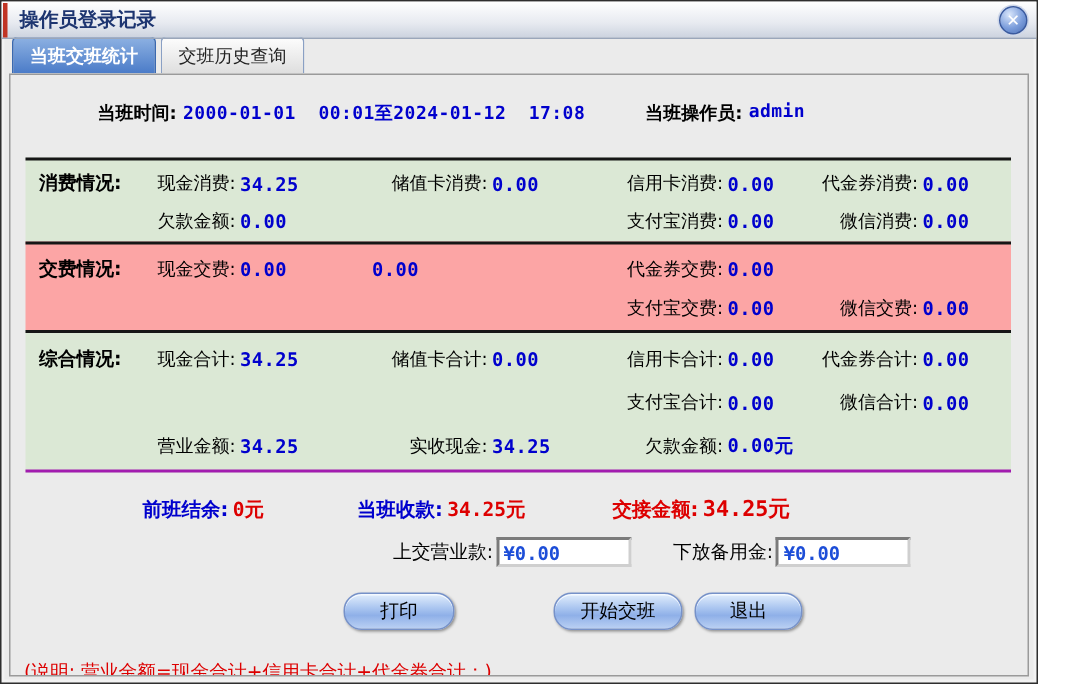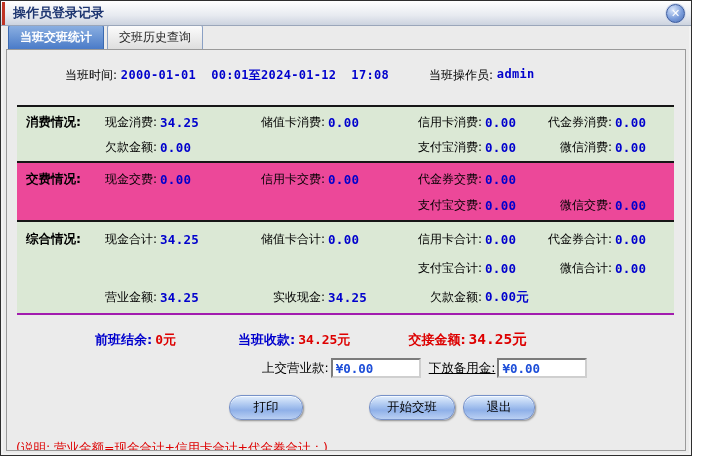--- a/index.html
+++ b/index.html
@@ -38,28 +38,28 @@
     color:#ffffff; font-weight:bold; border-color:#3a69b0;
   }
   .tab.inactive { background:linear-gradient(#fdfdfd, #dedede); color:#222222; }
   
   .panel {
     position:absolute; left:5px; right:5px; top:48px; bottom:4px;
     border:1px solid #9a9a9a; background:#ebebeb; overflow:hidden;
   }
   
   .shift-row { height:55px; display:flex; align-items:flex-start; padding:17px 0 0 58px; }
-  .lbl-black { color:#000000; font-size:12px; font-weight:normal; white-space:pre; }
+  .lbl-black { color:#000000; font-size:12px; font-weight:bold; white-space:pre; }
   .val-blue  { color:#0000cd; font-size:12px; font-weight:bold; white-space:pre;
                font-family:"DejaVu Sans Mono","Liberation Mono",monospace; letter-spacing:.3px; }
   .op-group { margin-left:40px; }
   
   .sec { margin:0 11px 0 10px; border-top:2px solid #161616; padding-top:3px; }
   .sec-green { background:#dbe8d5; }
-  .sec-lav   { background:#ec4899; }
+  .sec-lav   { background:#fca5a5; }
   .sec1 { height:56px; }
   .sec2 { height:59px; }
   .sec3 { height:95px; border-bottom:2px solid #a21caf; }
   .sec-row { display:grid; grid-template-columns:78px 150px 157px 130px 180px; align-items:center; }
   .sec1 .sec-row { height:25px; }
   .sec2 .sec-row { height:26px; }
   .sec3 .sec-row { height:29px; }
   .sec-title { font-weight:bold; font-size:12.5px; color:#000000; padding-left:9px; }
   .cell { display:flex; align-items:center; font-size:12px; }
   .cell .lbl { text-align:right; color:#000000; white-space:nowrap; }
@@ -81,21 +81,21 @@
   .sum-gap2 { margin-left:62px; }
   .sum-gap3 { margin-left:58px; }
   
   .inputs-row { display:flex; align-items:center; margin:9px 0 0 255px; }
   .inp-lbl { color:#000000; font-size:12.5px; }
   .money-input {
     width:90px; height:20px; margin-left:2px; background:#ffffff;
     border:2px inset #cfcfcf; color:#1d4ed8; font-weight:bold; font-size:12.5px;
     font-family:"DejaVu Sans Mono","Liberation Mono",monospace; padding:0 3px;
   }
-  .inp-gap { margin-left:8px;text-decoration:underline; }
+  .inp-gap { margin-left:28px; }
   
   .buttons-row { display:flex; align-items:center; margin-top:17px; }
   .btn {
     height:25px; border-radius:12px; padding:0 14px; font-size:12.5px; color:#000000;
     border:1px solid #7691c8; cursor:pointer;
     background:linear-gradient(#e2eefc, #abc6f0 40%, #8fb0e8 62%, #bad0f3);
     box-shadow:1px 1px 2px rgba(0,0,0,.4), inset 0 1px 0 #f4f9ff;
     font-family:"DejaVu Sans","Liberation Sans",sans-serif;
   }
   .btn-print { margin-left:222px; min-width:74px; }
@@ -170,21 +170,20 @@
     </div>
 
     <div class="sec sec2 sec-lav">
       <div class="sec-row">
         <div class="sec-title">交费情况:</div>
         <div class="cell c1">
             <span class="lbl">现金交费:</span>
             <span class="val">0.00</span>
           </div>
         <div class="cell c2">
-            <span class="lbl">信用卡交费:</span>
             <span class="val">0.00</span>
           </div>
         <div class="cell c3">
             <span class="lbl">代金券交费:</span>
             <span class="val">0.00</span>
           </div>
         <div></div>
       </div>
       <div class="sec-row">
         <div></div>

